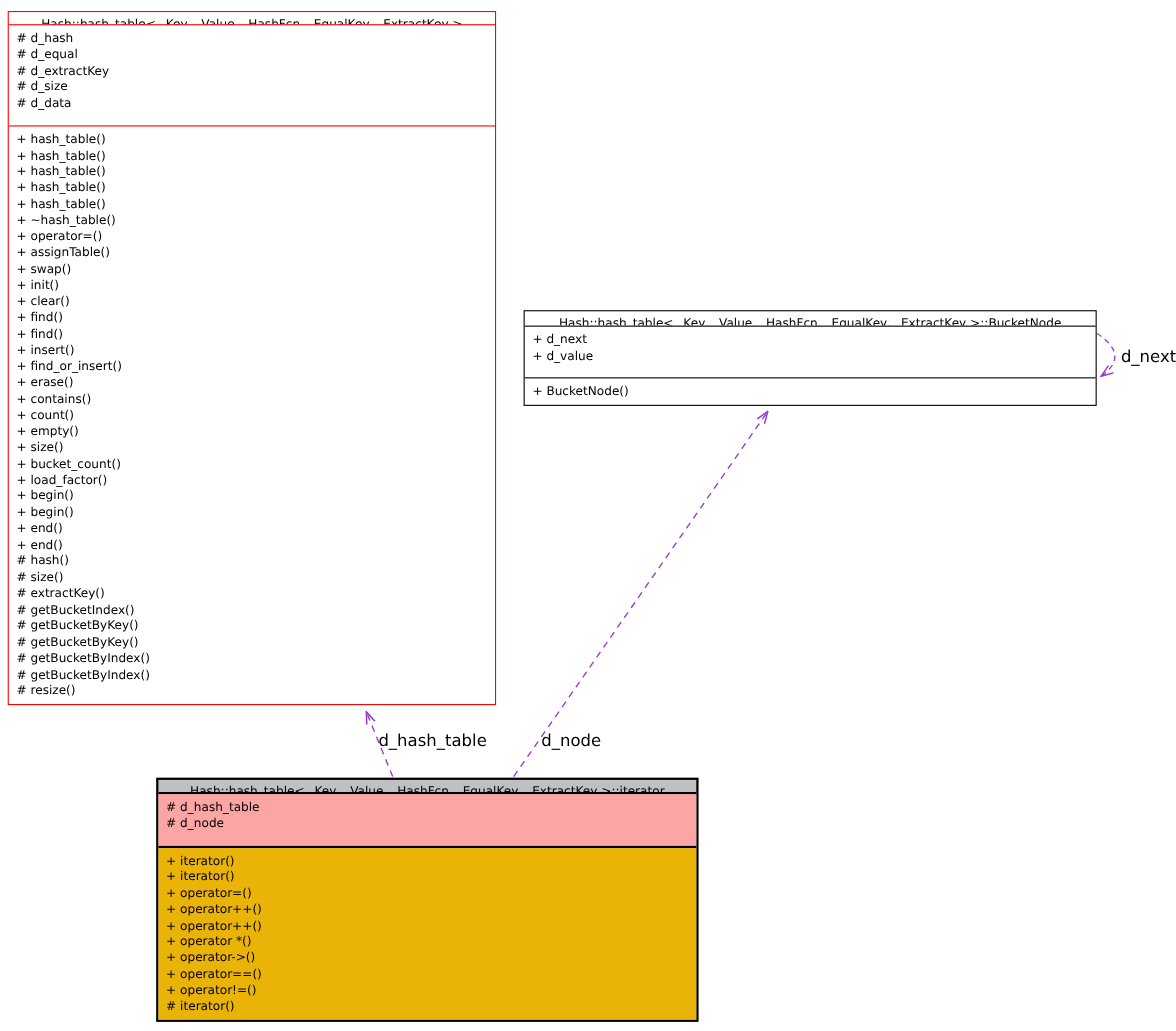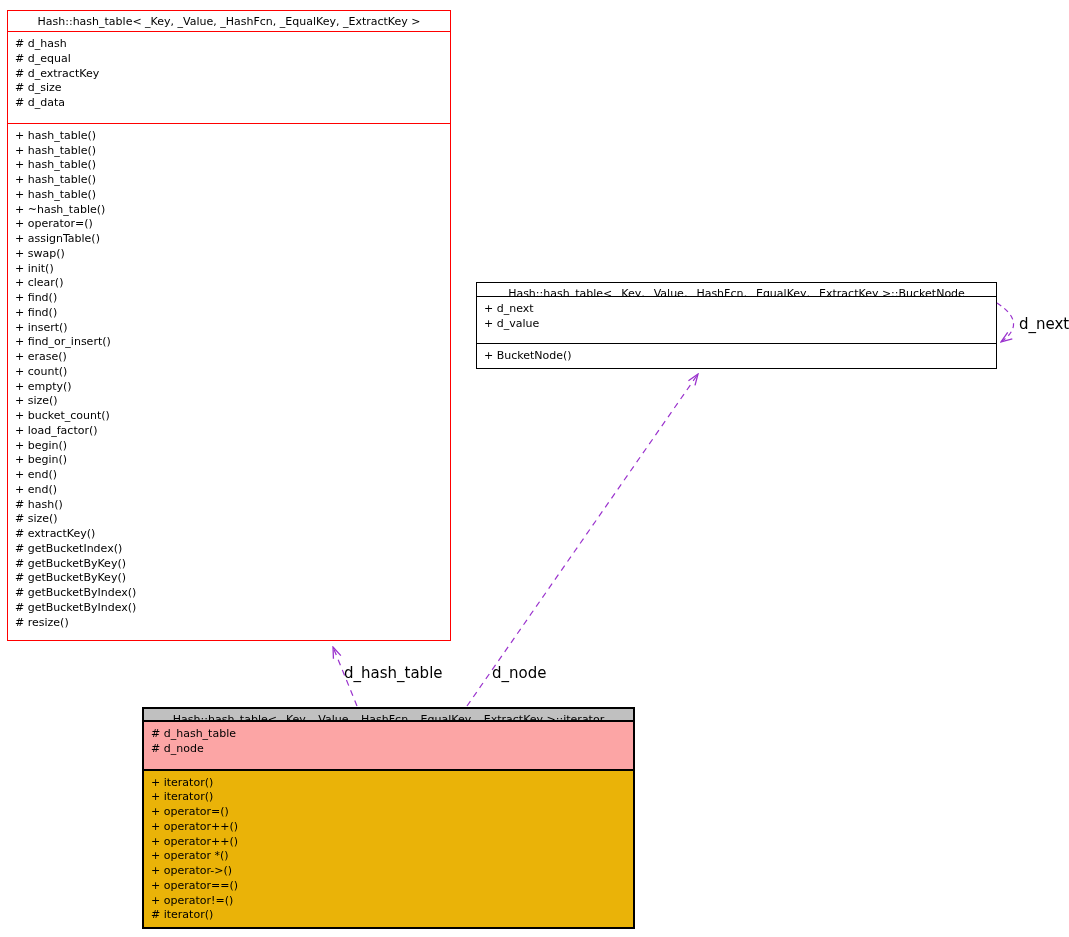--- a/index.html
+++ b/index.html
@@ -87,20 +87,21 @@
         <div class="member-row">+ operator=()</div>
         <div class="member-row">+ assignTable()</div>
         <div class="member-row">+ swap()</div>
         <div class="member-row">+ init()</div>
         <div class="member-row">+ clear()</div>
         <div class="member-row">+ find()</div>
         <div class="member-row">+ find()</div>
         <div class="member-row">+ insert()</div>
         <div class="member-row">+ find_or_insert()</div>
         <div class="member-row">+ erase()</div>
+        <div class="member-row">+ contains()</div>
         <div class="member-row">+ count()</div>
         <div class="member-row">+ empty()</div>
         <div class="member-row">+ size()</div>
         <div class="member-row">+ bucket_count()</div>
         <div class="member-row">+ load_factor()</div>
         <div class="member-row">+ begin()</div>
         <div class="member-row">+ begin()</div>
         <div class="member-row">+ end()</div>
         <div class="member-row">+ end()</div>
         <div class="member-row"># hash()</div>

